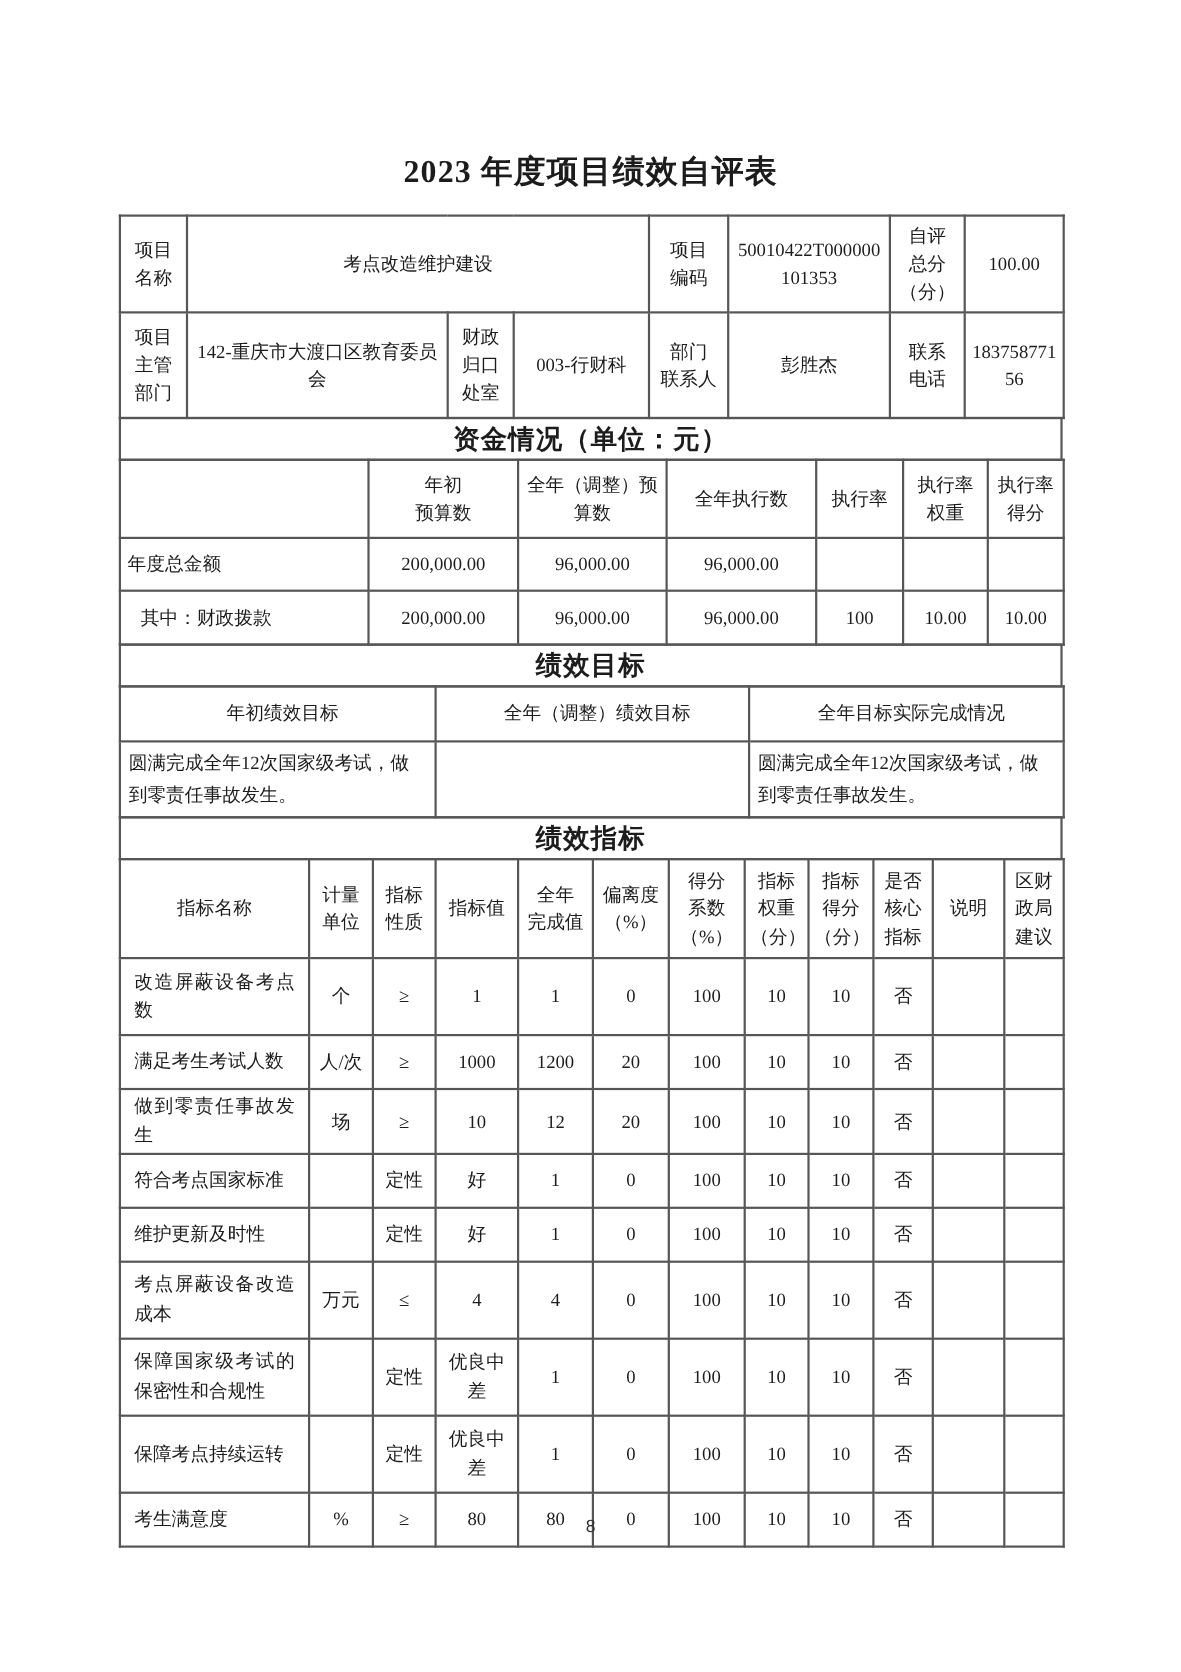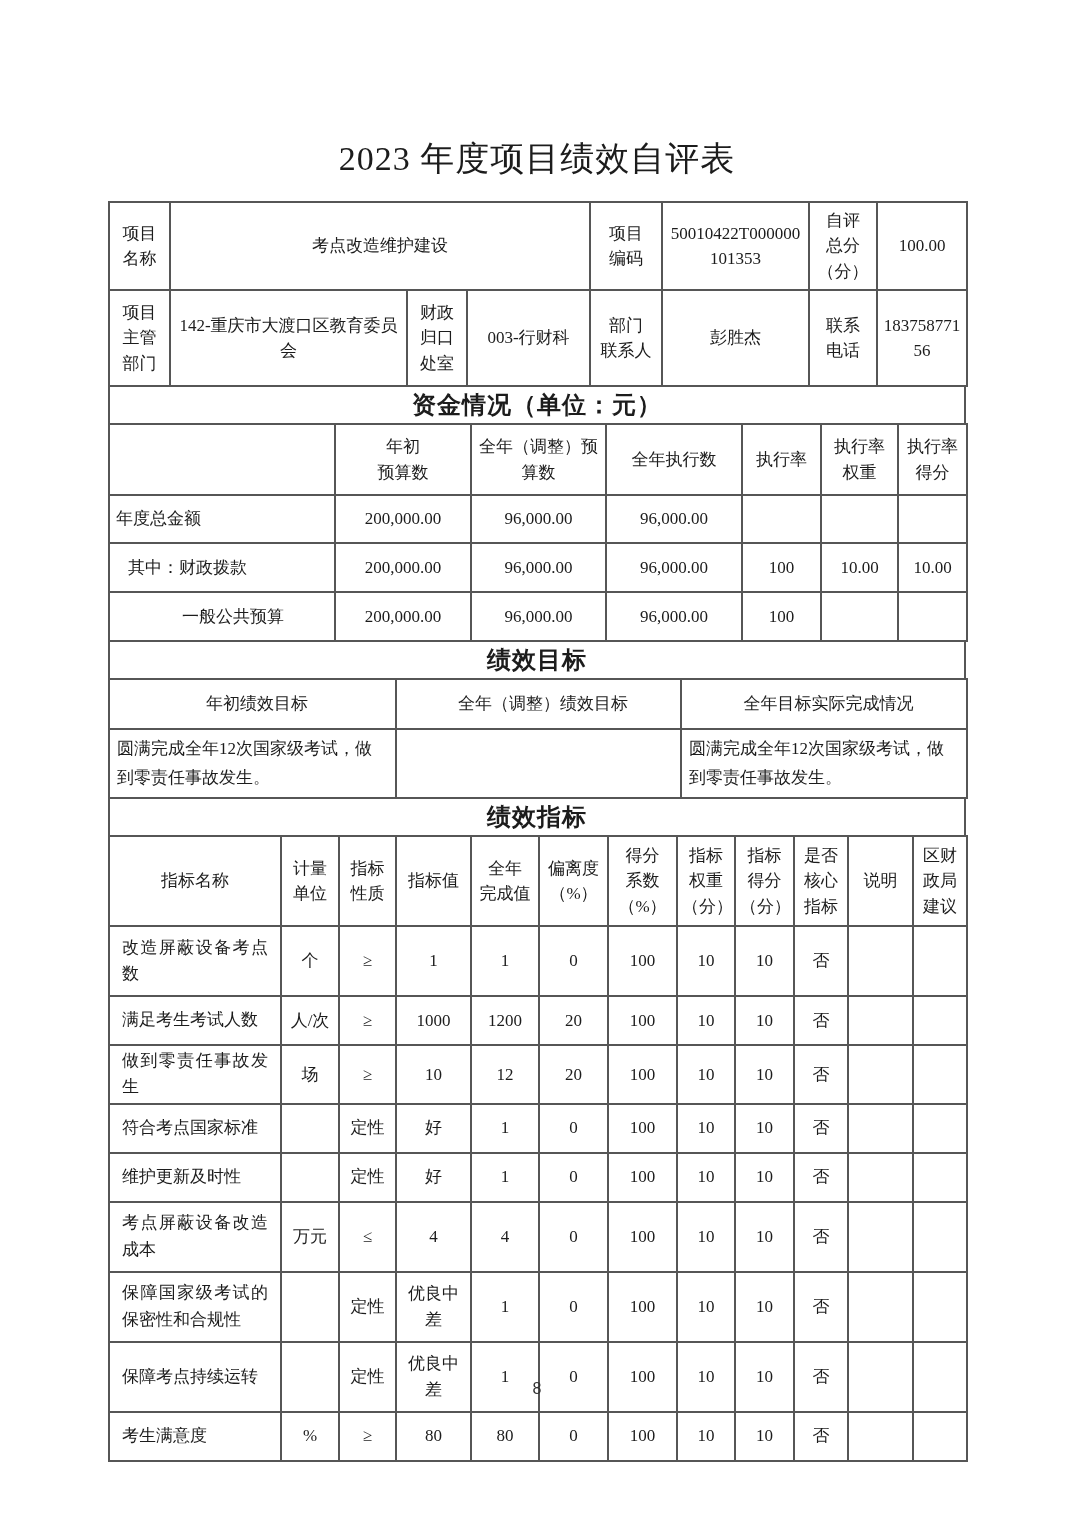--- a/index.html
+++ b/index.html
@@ -4,21 +4,21 @@
 <style>
   html,body{margin:0;padding:0;}
   body{
     width:1074px;height:1520px;background:#ffffff;
     font-family:"Liberation Serif","DejaVu Serif",serif;
     color:#1c1c1c;
   }
   .sheet{position:relative;width:1074px;height:1520px;overflow:hidden;}
   .doc-title{
     padding-top:136px;text-align:center;
-    font-size:34px;font-weight:normal;letter-spacing:1px;
+    font-size:29px;font-weight:bold;letter-spacing:1px;
   }
   table.tbl{
     border-collapse:collapse;table-layout:fixed;
     width:858px;margin-left:108px;margin-top:-2px;
   }
   table.tbl.first{margin-top:19px;border-radius:30px;}
   .tbl td,.tbl th{
     border:2px solid #565656;
     font-size:17px;font-weight:normal;
     vertical-align:middle;text-align:center;
@@ -141,29 +141,20 @@
         <td></td>
       </tr>
       <tr class="r43">
         <td class="fl1">其中：财政拨款</td>
         <td>200,000.00</td>
         <td>96,000.00</td>
         <td>96,000.00</td>
         <td>100</td>
         <td>10.00</td>
         <td>10.00</td>
-      </tr>
-      <tr class="r43">
-        <td class="fl2">一般公共预算</td>
-        <td>200,000.00</td>
-        <td>96,000.00</td>
-        <td>96,000.00</td>
-        <td>100</td>
-        <td></td>
-        <td></td>
       </tr>
     </tbody>
   </table>
 
   <div class="section-bar">绩效目标</div>
 
   <table class="tbl">
     <colgroup>
       <col style="width:287px">
         <col style="width:285px">

